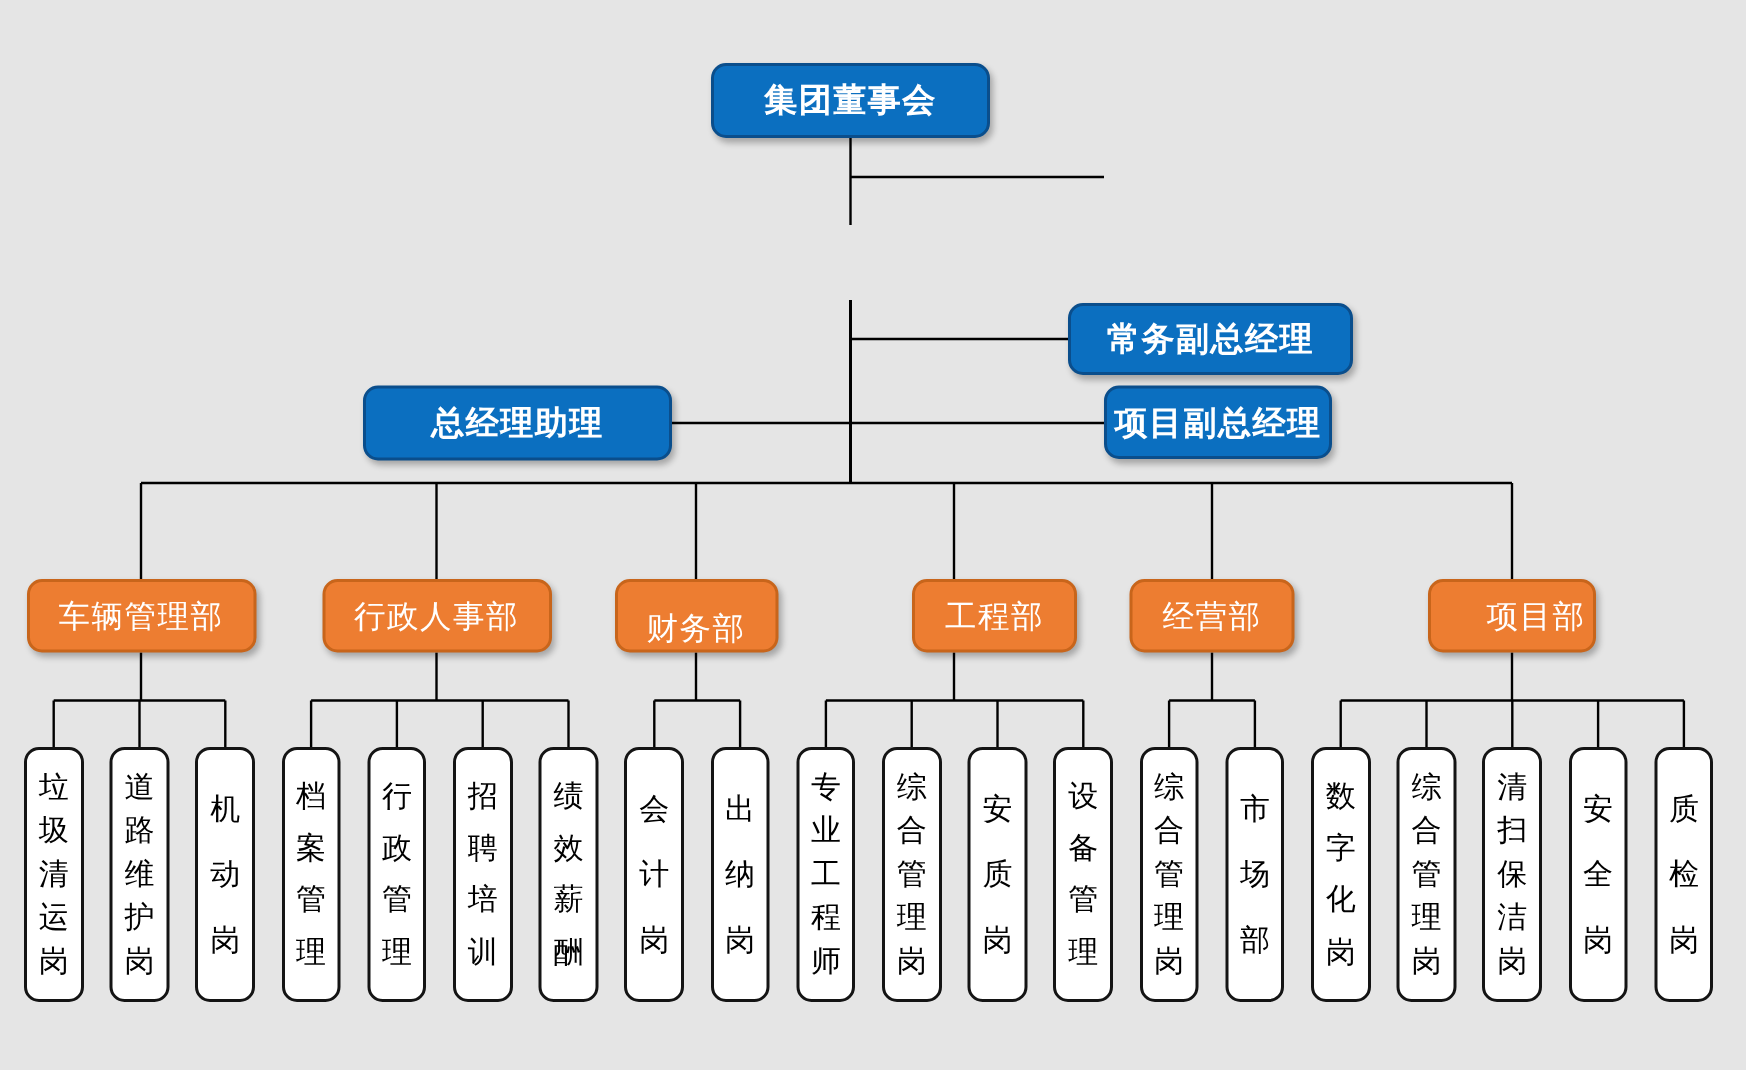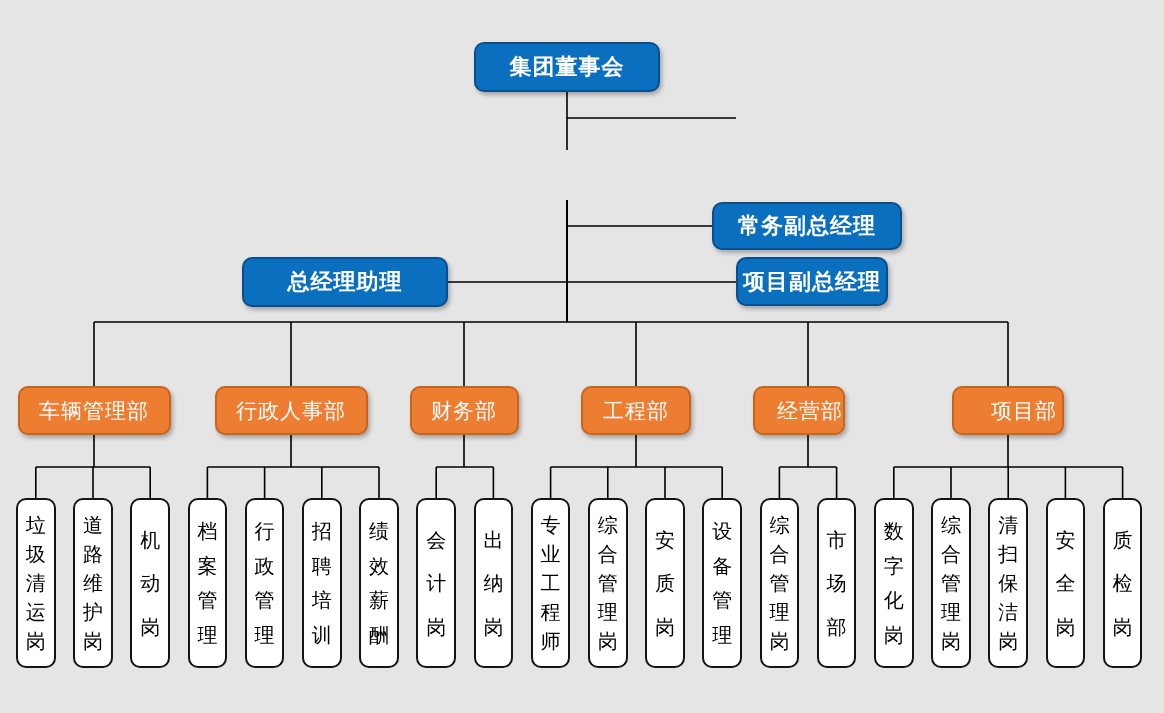--- a/index.html
+++ b/index.html
@@ -142,34 +142,34 @@
       <span class="ch">聘</span>
       <span class="ch">培</span>
       <span class="ch">训</span>
     </div>
     <div class="node pos" style="left: 359.25px; top: 498px; width: 39.5px; height: 170px;">
       <span class="ch">绩</span>
       <span class="ch">效</span>
       <span class="ch">薪</span>
       <span class="ch">酬</span>
     </div>
-    <div class="node dept" style="left: 409.5px; top: 386px; width: 109px; height: 49px;">
+    <div class="node dept" style="left: 409.5px; top: 386px; width: 109px; height: 49px; align-items: flex-end;">
       <span>财务部</span>
     </div>
     <div class="node pos" style="left: 416.45px; top: 498px; width: 39.5px; height: 170px;">
       <span class="ch">会</span>
       <span class="ch">计</span>
       <span class="ch">岗</span>
     </div>
     <div class="node pos" style="left: 473.65px; top: 498px; width: 39.5px; height: 170px;">
       <span class="ch">出</span>
       <span class="ch">纳</span>
       <span class="ch">岗</span>
     </div>
-    <div class="node dept" style="left: 581px; top: 386px; width: 110px; height: 49px;">
+    <div class="node dept" style="left: 608px; top: 386px; width: 110px; height: 49px;">
       <span>工程部</span>
     </div>
     <div class="node pos" style="left: 530.85px; top: 498px; width: 39.5px; height: 170px;">
       <span class="ch">专</span>
       <span class="ch">业</span>
       <span class="ch">工</span>
       <span class="ch">程</span>
       <span class="ch">师</span>
     </div>
     <div class="node pos" style="left: 588.05px; top: 498px; width: 39.5px; height: 170px;">
@@ -183,21 +183,21 @@
       <span class="ch">安</span>
       <span class="ch">质</span>
       <span class="ch">岗</span>
     </div>
     <div class="node pos" style="left: 702.45px; top: 498px; width: 39.5px; height: 170px;">
       <span class="ch">设</span>
       <span class="ch">备</span>
       <span class="ch">管</span>
       <span class="ch">理</span>
     </div>
-    <div class="node dept" style="left: 753px; top: 386px; width: 92px; height: 49px; justify-content: flex-end;">
+    <div class="node dept" style="left: 753px; top: 386px; width: 110px; height: 49px;">
       <span>经营部</span>
     </div>
     <div class="node pos" style="left: 759.65px; top: 498px; width: 39.5px; height: 170px;">
       <span class="ch">综</span>
       <span class="ch">合</span>
       <span class="ch">管</span>
       <span class="ch">理</span>
       <span class="ch">岗</span>
     </div>
     <div class="node pos" style="left: 816.85px; top: 498px; width: 39.5px; height: 170px;">

